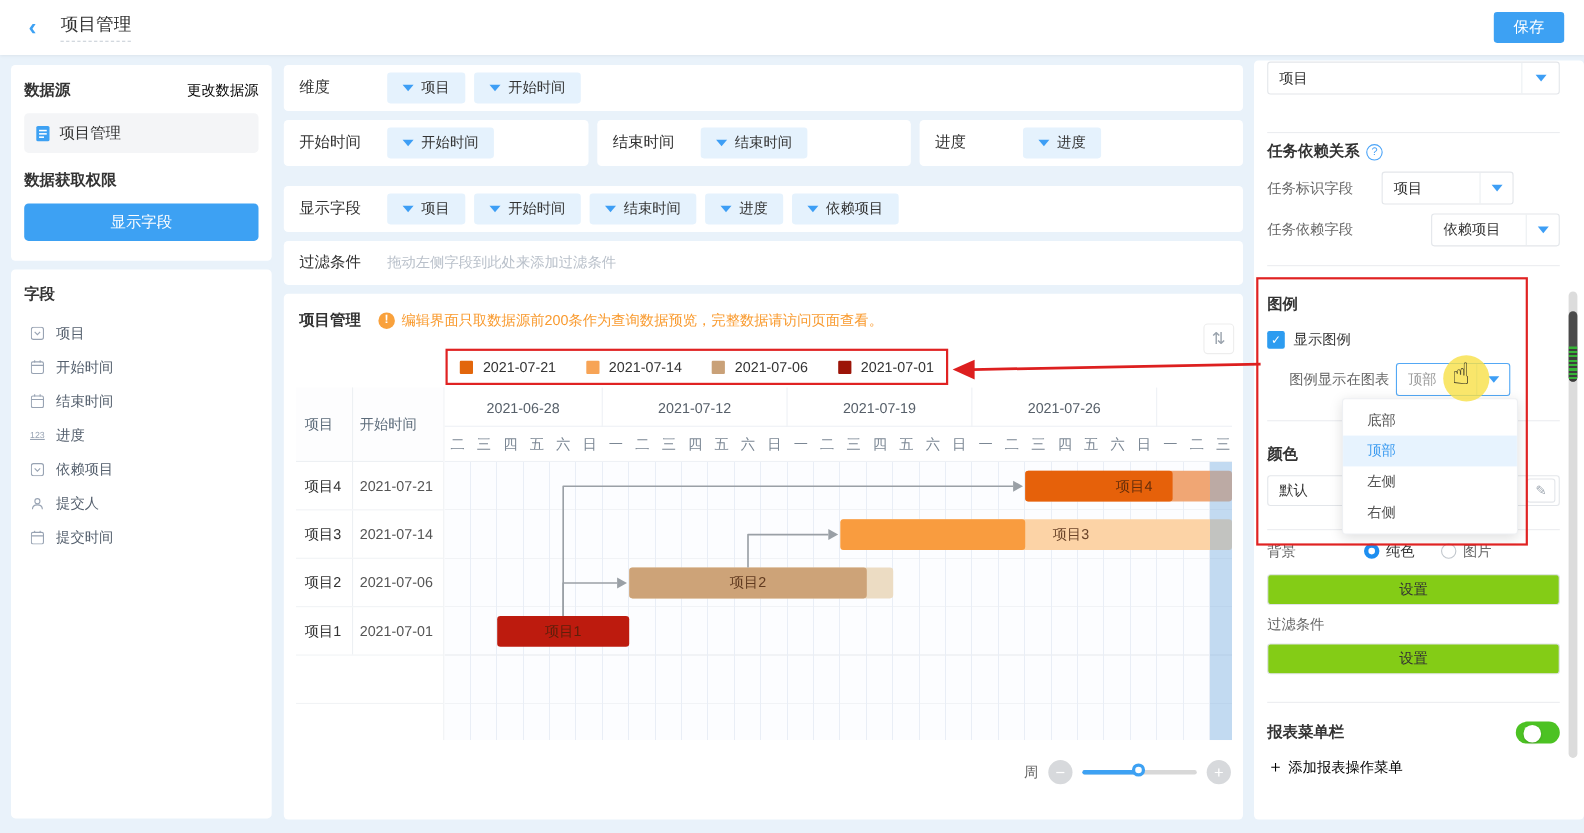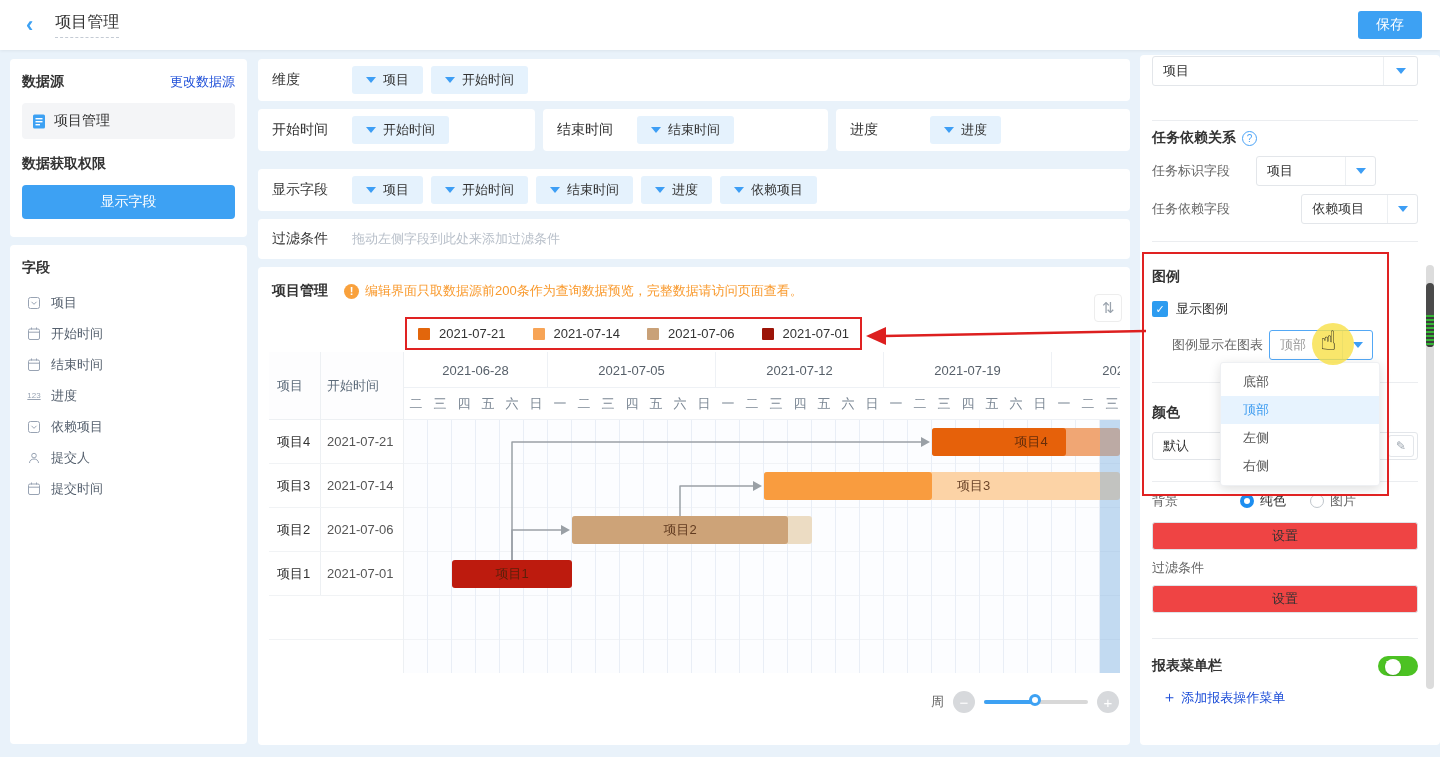--- a/index.html
+++ b/index.html
@@ -10,21 +10,21 @@
   .topbar{position:absolute;left:0;top:0;width:1440px;height:50px;background:#fff;box-shadow:0 1px 3px rgba(0,0,0,.06);z-index:20;display:flex;align-items:center;}
   .back{margin-left:26px;color:#3da1f3;font-size:22px;font-weight:bold;line-height:1;cursor:pointer;}
   .title-wrap{margin-left:22px;padding-bottom:4px;border-bottom:1px dashed #c4cbd4;}
   .page-title{font-size:16px;color:#333;}
   .save-btn{position:absolute;right:18px;top:11px;width:64px;height:28px;background:#3da1f3;color:#fff;border:none;border-radius:3px;font-size:14px;cursor:pointer;}
   
   .left{position:absolute;left:10px;top:59px;width:237px;}
   .ds-card{padding:14px 12px 18px 12px;margin-bottom:8px;}
   .ds-head{display:flex;justify-content:space-between;align-items:center;}
   .bold14{font-size:14px;font-weight:bold;color:#333;}
-  .link{color:#1d4ed8;font-size:13px;cursor:pointer;margin-left:10px;}
+  .link{color:#000000;font-size:13px;cursor:pointer;}
   .ds-item{margin-top:12px;height:36px;background:#f4f5f7;border-radius:4px;display:flex;align-items:center;padding-left:10px;gap:8px;font-size:14px;}
   .perm-title{margin-top:16px;font-size:14px;font-weight:bold;}
   .perm-btn{margin-top:12px;width:100%;height:34px;background:#3da1f3;color:#fff;border:none;border-radius:4px;font-size:14px;cursor:pointer;}
   .fields-card{padding:14px 12px;height:499px;}
   .field-item{display:flex;align-items:center;gap:9px;height:31px;font-size:13px;color:#55606e;cursor:pointer;padding-left:4px;}
   .field-item .ficon{width:16px;display:inline-flex;justify-content:center;color:#98a3b3;}
   
   .mid{position:absolute;left:258px;top:59px;width:872px;}
   .row-card{height:42px;display:flex;align-items:center;padding:0 14px;}
   .row-label{font-size:14px;color:#333;flex:0 0 80px;}
@@ -85,21 +85,21 @@
   .checkbox{width:16px;height:16px;background:#2d9cf0;border-radius:2px;color:#fff;font-size:11px;display:inline-flex;align-items:center;justify-content:center;cursor:pointer;}
   .sel-focus{border:1px solid #53a8f5;}
   .sel-focus .sel-val{color:#999;}
   .sel-focus .sel-caret{border-left:1px solid #bcdcf8;width:30px;}
   .dropdown{position:absolute;left:80px;top:307px;width:160px;background:#fff;border:1px solid #eef0f3;border-radius:3px;box-shadow:0 3px 12px rgba(0,0,0,.13);padding:5px 0;z-index:40;}
   .dd-item{height:28px;line-height:28px;padding-left:22px;font-size:13px;color:#555;cursor:pointer;}
   .dd-item.active{background:#e7f3fe;color:#3b9bf0;}
   .edit-box{width:26px;height:22px;border:1px solid #e3e6ea;border-radius:3px;margin-right:3px;display:flex;align-items:center;justify-content:center;color:#9aa3ad;font-size:12px;cursor:pointer;}
   .radio-on{width:14px;height:14px;border-radius:50%;background:#fff;border:4px solid #1d8ef0;display:inline-block;cursor:pointer;}
   .radio-off{width:14px;height:14px;border-radius:50%;border:1px solid #c0c6cc;display:inline-block;cursor:pointer;}
-  .set-btn{width:100%;height:28px;border:1px solid #dfe3e8;background:#ef4444;border-radius:3px;font-size:13px;color:#333;cursor:pointer;}
+  .set-btn{width:100%;height:28px;border:1px solid #dfe3e8;background:#84cc16;border-radius:3px;font-size:13px;color:#333;cursor:pointer;}
   .toggle{width:40px;height:20px;border-radius:10px;background:#4cc223;position:relative;cursor:pointer;flex:0 0 40px;}
   .toggle span{position:absolute;left:7px;top:3px;color:#fff;font-size:11px;}
   .knob{position:absolute;right:2px;top:2px;width:16px;height:16px;background:#fff;border-radius:50%;box-shadow:0 1px 2px rgba(0,0,0,.2);}
   .red-box-panel{position:absolute;left:2px;top:197px;width:247px;height:244px;border:2px solid #e02222;pointer-events:none;z-index:45;}
   .scrolltrack{position:absolute;left:286px;top:210px;width:8px;height:424px;background:#dcdcdc;border-radius:4px;}
   .scrollthumb{position:absolute;left:0;top:18px;width:8px;height:64px;background:#4a4a4a;border-radius:4px;overflow:hidden;}
   .thumb-stripes{position:absolute;left:0;bottom:0;width:8px;height:32px;background:repeating-linear-gradient(to bottom,#35b435 0,#35b435 2px,#3c3c3c 2px,#3c3c3c 4px);}
   
   .annot-svg{position:absolute;left:0;top:0;z-index:50;pointer-events:none;}
   .cursor{position:absolute;left:1312px;top:323px;width:42px;height:42px;z-index:60;pointer-events:none;}
@@ -334,21 +334,20 @@
               <div class="c-name">项目1</div>
               <div class="c-date">2021-07-01</div>
             </div>
             <div class="lt-row"></div>
             <div class="lt-row"></div>
           </div>
       </div>
       <div class="gchart">
         <div class="wk-row" id="wk-row">
             <div class="wk-cell" style="width: 144px;">2021-06-28</div>
-            <div class="wk-cell" style="width: 168px;">2021-07-05</div>
             <div class="wk-cell" style="width: 168px;">2021-07-12</div>
             <div class="wk-cell" style="width: 168px;">2021-07-19</div>
             <div class="wk-cell" style="width: 168px;">2021-07-26</div>
           </div>
         <div class="day-row" id="day-row">
             <div class="day-cell">二</div>
             <div class="day-cell">三</div>
             <div class="day-cell">四</div>
             <div class="day-cell">五</div>
             <div class="day-cell">六</div>

